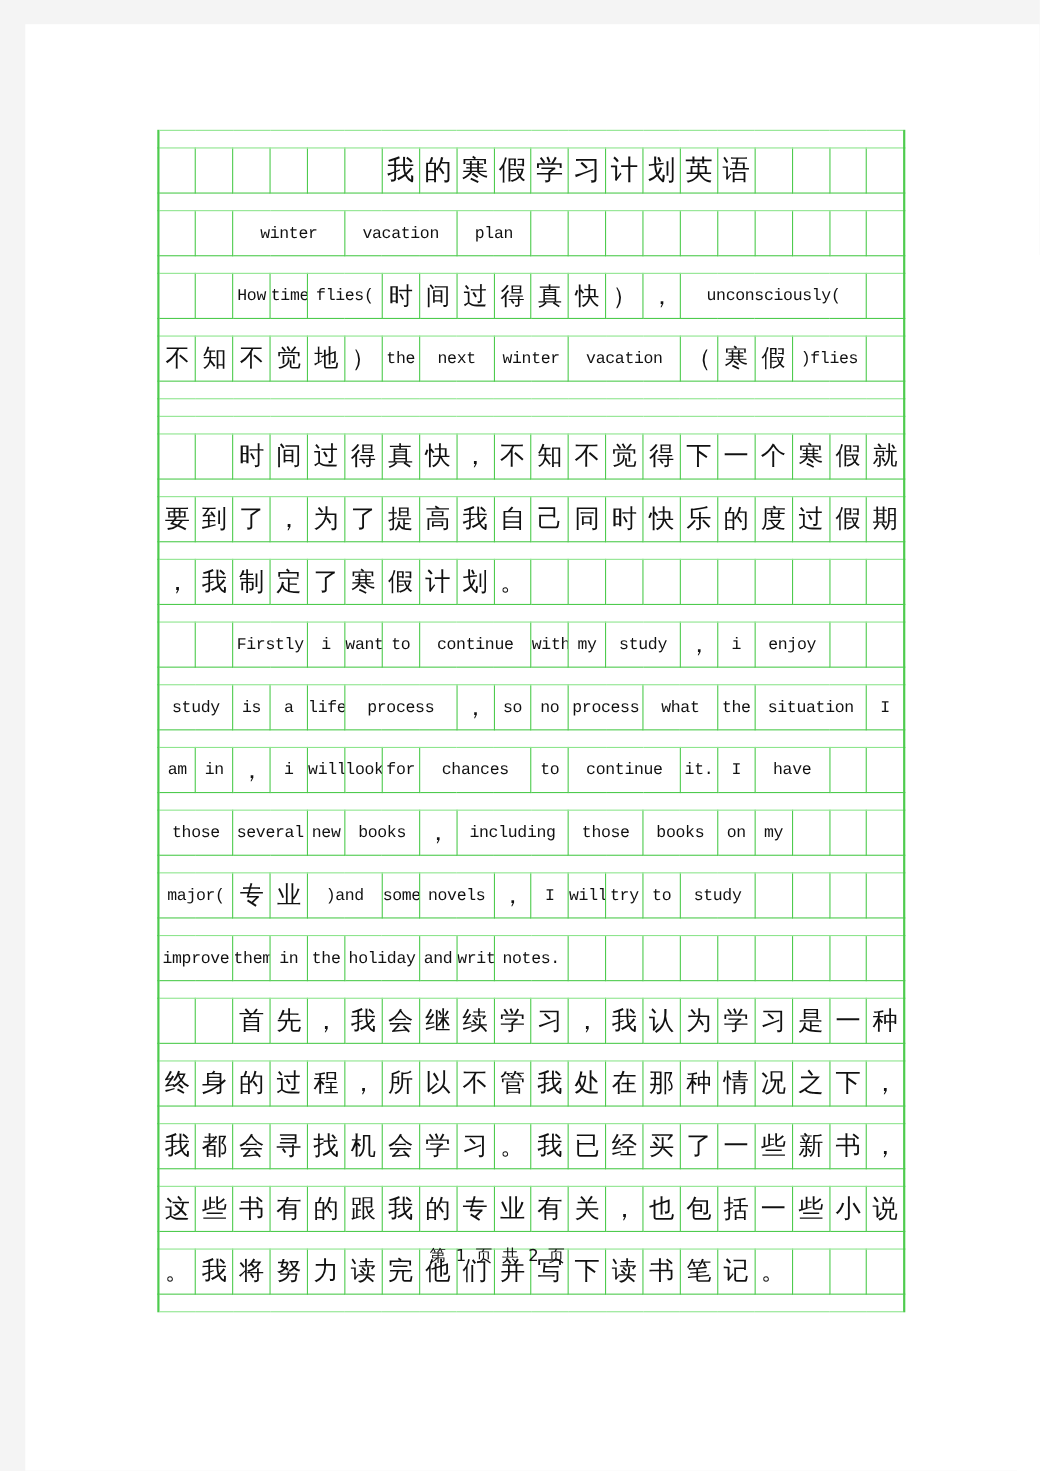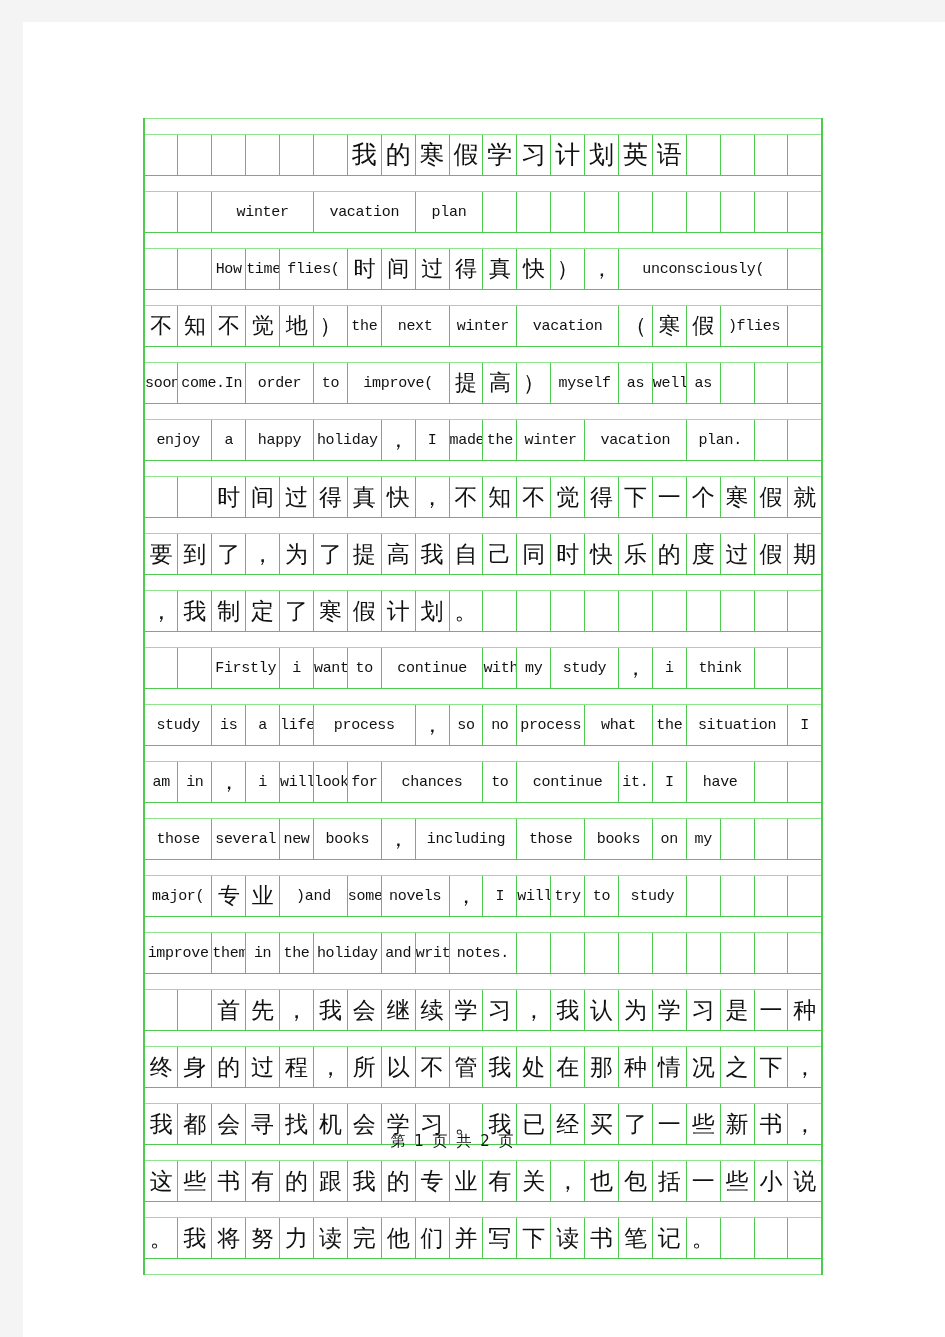--- a/index.html
+++ b/index.html
@@ -219,54 +219,22 @@
             <td colspan="3" class="wide">vacation</td>
             <td class="cnin">（</td>
             <td class="cnin">寒</td>
             <td class="cnin">假</td>
             <td colspan="2" class="wide">)flies</td>
             <td class="empty"></td>
           </tr>
           <tr class="gap">
             <td class="gapfill" colspan="20"></td>
           </tr>
-          <tr class="cells en-row">
-            <td class="wide">soon</td>
-            <td colspan="2" class="wide">come.In</td>
-            <td colspan="2" class="wide">order</td>
-            <td class="wide">to</td>
-            <td colspan="3" class="wide">improve(</td>
-            <td class="cnin">提</td>
-            <td class="cnin">高</td>
-            <td class="cnin">）</td>
-            <td colspan="2" class="wide">myself</td>
-            <td class="wide">as</td>
-            <td class="wide">well</td>
-            <td class="wide">as</td>
-            <td class="empty"></td>
-            <td class="empty"></td>
-            <td class="empty"></td>
-          </tr>
-          <tr class="gap">
-            <td class="gapfill" colspan="20"></td>
-          </tr>
-          <tr class="cells en-row">
-            <td colspan="2" class="wide">enjoy</td>
-            <td class="wide">a</td>
-            <td colspan="2" class="wide">happy</td>
-            <td colspan="2" class="wide">holiday</td>
-            <td class="cnin">，</td>
-            <td class="wide">I</td>
-            <td class="wide">made</td>
-            <td class="wide">the</td>
-            <td colspan="2" class="wide">winter</td>
-            <td colspan="3" class="wide">vacation</td>
-            <td colspan="2" class="wide">plan.</td>
-            <td class="empty"></td>
-            <td class="empty"></td>
+          <tr class="gap">
+            <td class="gapfill" colspan="20"></td>
           </tr>
           <tr class="gap">
             <td class="gapfill" colspan="20"></td>
           </tr>
           <tr class="cells">
             <td class="empty"></td>
             <td class="empty"></td>
             <td class="cn">时</td>
             <td class="cn">间</td>
             <td class="cn">过</td>
@@ -345,21 +313,21 @@
             <td colspan="2" class="wide">Firstly</td>
             <td class="wide">i</td>
             <td class="wide">want</td>
             <td class="wide">to</td>
             <td colspan="3" class="wide">continue</td>
             <td class="wide">with</td>
             <td class="wide">my</td>
             <td colspan="2" class="wide">study</td>
             <td class="cnin">，</td>
             <td class="wide">i</td>
-            <td colspan="2" class="wide">think</td>
+            <td colspan="2" class="wide">enjoy</td>
             <td class="empty"></td>
             <td class="empty"></td>
           </tr>
           <tr class="gap">
             <td class="gapfill" colspan="20"></td>
           </tr>
           <tr class="cells en-row">
             <td colspan="2" class="wide">study</td>
             <td class="wide">is</td>
             <td class="wide">a</td>

